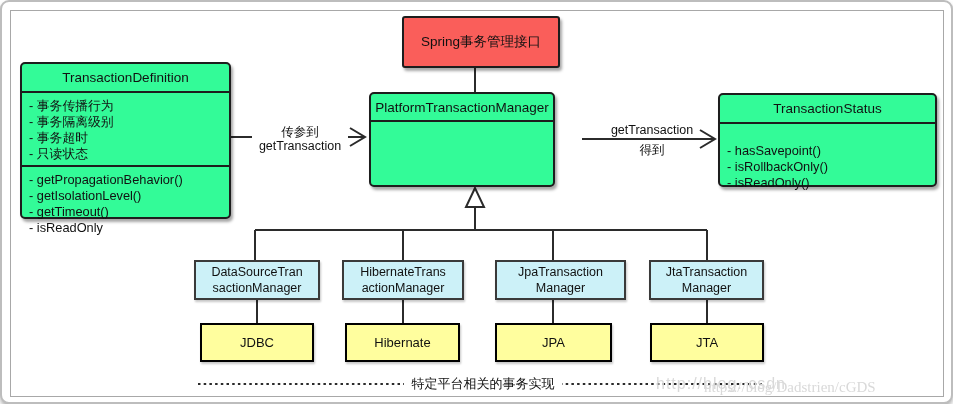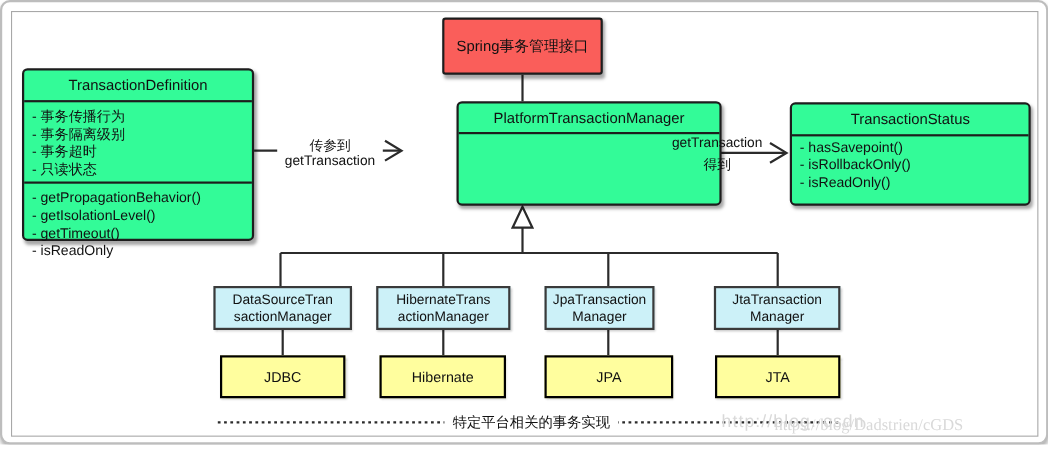--- a/index.html
+++ b/index.html
@@ -70,47 +70,47 @@
       <line x1="551" y1="297" x2="551" y2="321"></line>
       <line x1="705" y1="297" x2="705" y2="321"></line>
 
       <line x1="196" y1="382" x2="404" y2="382" stroke-dasharray="2.5 3.2"></line>
       <line x1="558" y1="382" x2="762" y2="382" stroke-dasharray="2.5 3.2"></line>
     </g>
   </svg>
 
   <div class="inner-frame"></div>
 
-  <div class="iface-box" style="left:400px;top:14px;width:146px;height:52px;">
+  <div class="iface-box" style="left:400px;top:14px;width:158px;height:52px;">
     <span>Spring事务管理接口</span>
   </div>
 
   <div class="uml-box" style="left:18px;top:60px;width:211px;height:157px;">
     <div class="hdr" style="height:27px;">TransactionDefinition</div>
     <div class="sect mid">
       <div>- 事务传播行为</div>
       <div>- 事务隔离级别</div>
       <div>- 事务超时</div>
       <div>- 只读状态</div>
     </div>
     <div class="sect">
       <div>- getPropagationBehavior()</div>
       <div>- getIsolationLevel()</div>
       <div>- getTimeout()</div>
       <div>- isReadOnly</div>
     </div>
   </div>
 
-  <div class="uml-box" style="left:367px;top:90px;width:241px;height:95px;margin-left:46px;">
+  <div class="uml-box" style="left:367px;top:90px;width:186px;height:95px;">
     <div class="hdr" style="height:26px;">PlatformTransactionManager</div>
   </div>
 
   <div class="uml-box" style="left:716px;top:91px;width:219px;height:94px;">
     <div class="hdr" style="height:27px;">TransactionStatus</div>
-    <div class="sect" style="padding-top:2px;">
+    <div class="sect" style="padding-top:19px;">
       <div>- hasSavepoint()</div>
       <div>- isRollbackOnly()</div>
       <div>- isReadOnly()</div>
     </div>
   </div>
 
   <div class="edge-label boxed" style="left:250px;top:123px;width:96px;">
     <div>传参到</div>
     <div>getTransaction</div>
   </div>
@@ -118,21 +118,21 @@
   <div class="edge-label" style="left:600px;top:141px;width:100px;">得到</div>
 
   <div class="impl-box" style="left:192px;top:258px;width:126px;height:40px;">
     <div>DataSourceTran</div>
     <div>sactionManager</div>
   </div>
   <div class="impl-box" style="left:340px;top:258px;width:122px;height:40px;">
     <div>HibernateTrans</div>
     <div>actionManager</div>
   </div>
-  <div class="impl-box" style="left:493px;top:258px;width:100px;height:40px;">
+  <div class="impl-box" style="left:493px;top:258px;width:131px;height:40px;">
     <div>JpaTransaction</div>
     <div>Manager</div>
   </div>
   <div class="impl-box" style="left:647px;top:258px;width:115px;height:40px;">
     <div>JtaTransaction</div>
     <div>Manager</div>
   </div>
 
   <div class="plat-box" style="left:198px;top:321px;width:114px;height:39px;">JDBC</div>
   <div class="plat-box" style="left:343px;top:321px;width:115px;height:39px;">Hibernate</div>

